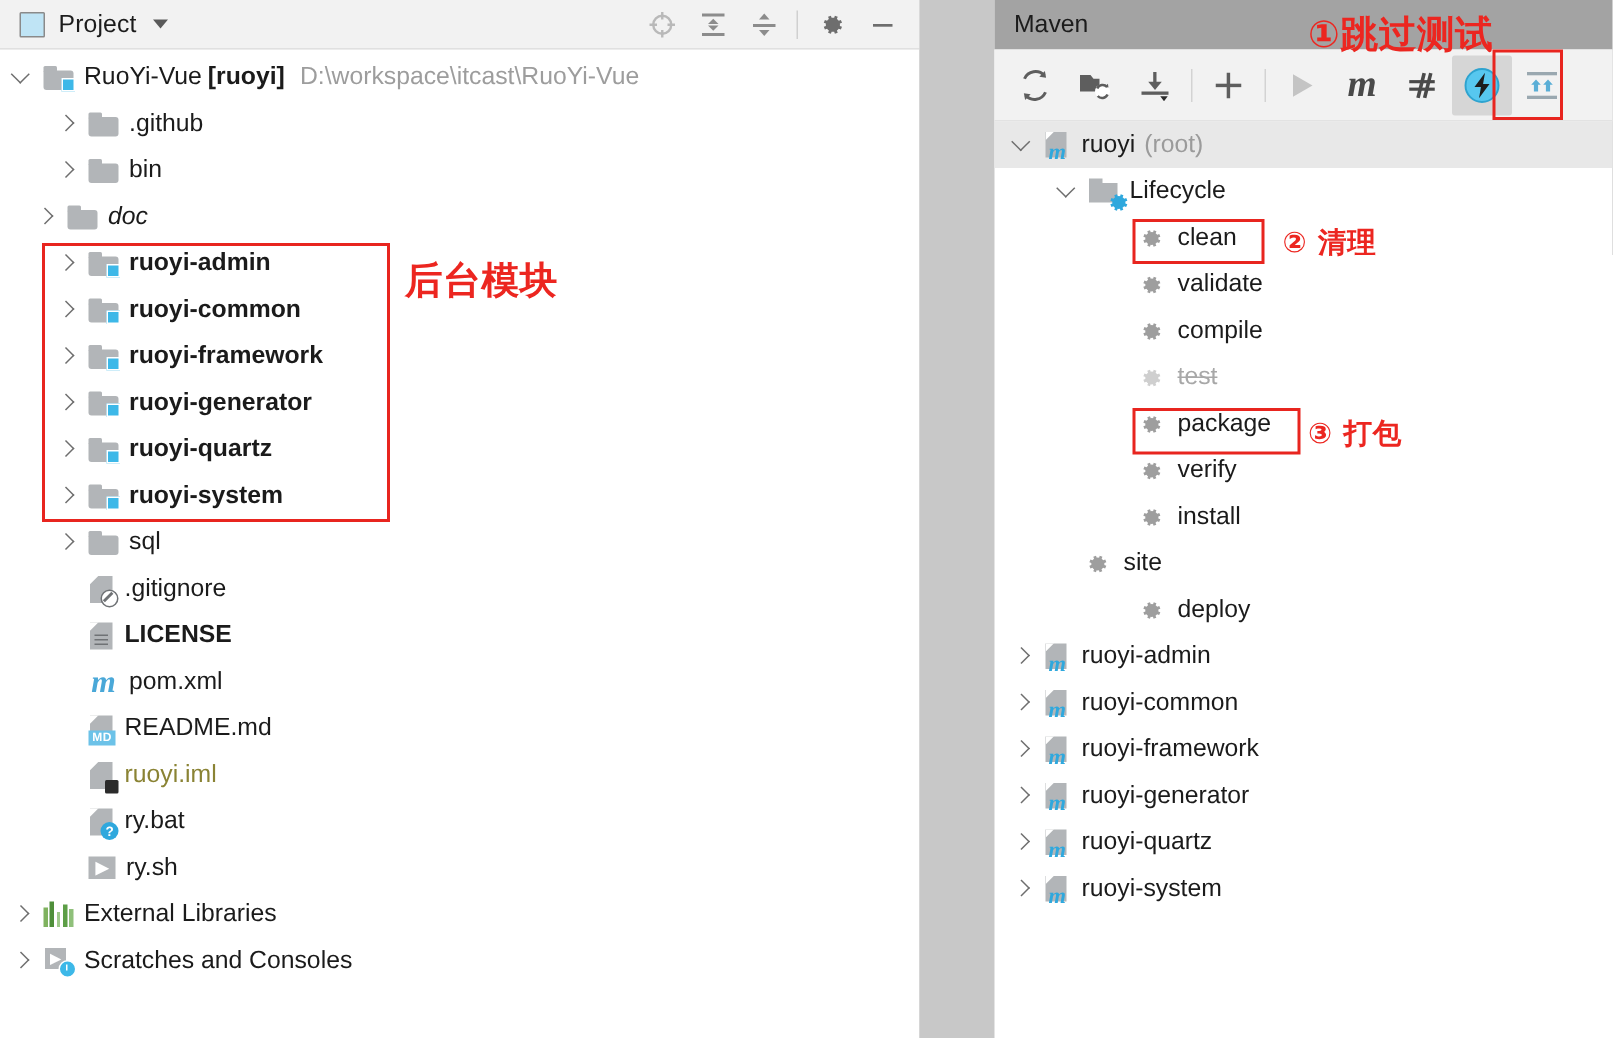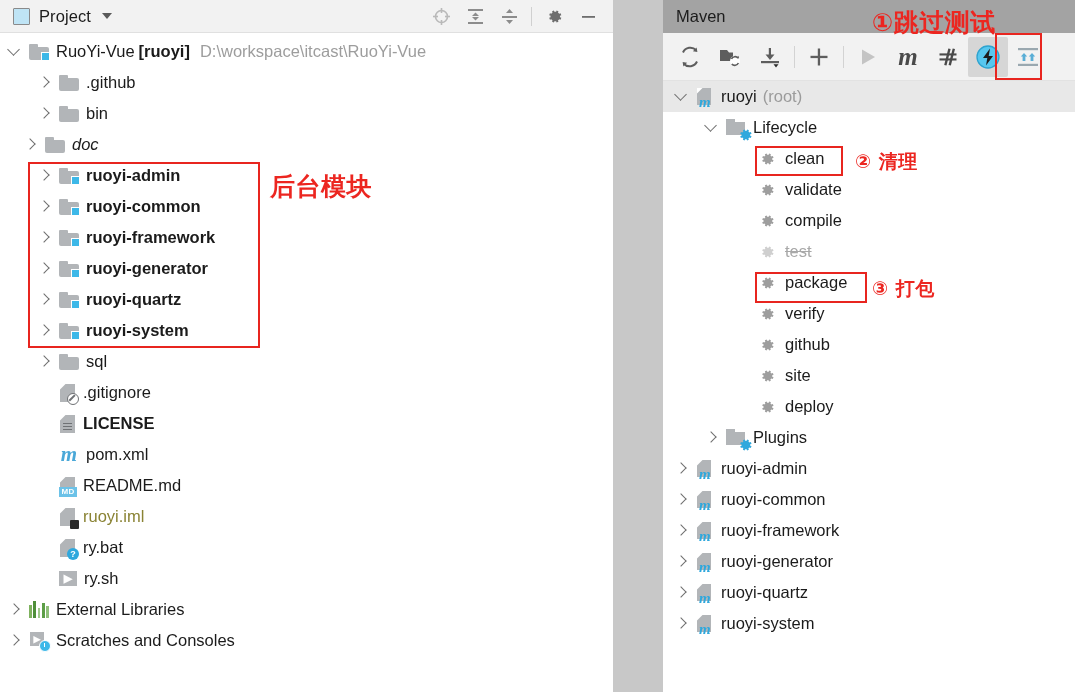--- a/index.html
+++ b/index.html
@@ -680,53 +680,39 @@
           </span>
           <span class="lbl" style="margin-left:9px">verify</span>
         </div>
         <div class="mrow" style="padding-left:95px">
           <span class="ico-phase">
             <svg width="18" height="18" viewBox="0 0 20 20">
               <path fill="#9e9e9e" d="M10 7a3 3 0 100 6 3 3 0 000-6zm0 4.5A1.5 1.5 0 1110 8.5a1.5 1.5 0 010 3z"></path>
               <path fill="#9e9e9e" d="M17.3 11.3l-1.5-.5a6 6 0 000-1.6l1.5-.5-.8-2-1.5.6a6 6 0 00-1.2-1.2l.6-1.5-2-.8-.5 1.5a6 6 0 00-1.7 0L9.6 3.8l-2 .8.6 1.5a6 6 0 00-1.2 1.2L5.5 6.7l-.8 2 1.5.5a6 6 0 000 1.6l-1.5.5.8 2 1.5-.6c.36.47.77.88 1.2 1.2l-.6 1.5 2 .8.5-1.5a6 6 0 001.7 0l.5 1.5 2-.8-.6-1.5c.46-.33.87-.74 1.2-1.2l1.5.6z"></path>
             </svg>
           </span>
-          <span class="lbl" style="margin-left:9px">github</span>
-        </div>
-        <div class="mrow" style="padding-left:95px">
+          <span class="lbl" style="margin-left:9px">install</span>
+        </div>
+        <div class="mrow" style="padding-left:59px">
           <span class="ico-phase">
             <svg width="18" height="18" viewBox="0 0 20 20">
               <path fill="#9e9e9e" d="M10 7a3 3 0 100 6 3 3 0 000-6zm0 4.5A1.5 1.5 0 1110 8.5a1.5 1.5 0 010 3z"></path>
               <path fill="#9e9e9e" d="M17.3 11.3l-1.5-.5a6 6 0 000-1.6l1.5-.5-.8-2-1.5.6a6 6 0 00-1.2-1.2l.6-1.5-2-.8-.5 1.5a6 6 0 00-1.7 0L9.6 3.8l-2 .8.6 1.5a6 6 0 00-1.2 1.2L5.5 6.7l-.8 2 1.5.5a6 6 0 000 1.6l-1.5.5.8 2 1.5-.6c.36.47.77.88 1.2 1.2l-.6 1.5 2 .8.5-1.5a6 6 0 001.7 0l.5 1.5 2-.8-.6-1.5c.46-.33.87-.74 1.2-1.2l1.5.6z"></path>
             </svg>
           </span>
           <span class="lbl" style="margin-left:9px">site</span>
         </div>
         <div class="mrow" style="padding-left:95px">
           <span class="ico-phase">
             <svg width="18" height="18" viewBox="0 0 20 20">
               <path fill="#9e9e9e" d="M10 7a3 3 0 100 6 3 3 0 000-6zm0 4.5A1.5 1.5 0 1110 8.5a1.5 1.5 0 010 3z"></path>
               <path fill="#9e9e9e" d="M17.3 11.3l-1.5-.5a6 6 0 000-1.6l1.5-.5-.8-2-1.5.6a6 6 0 00-1.2-1.2l.6-1.5-2-.8-.5 1.5a6 6 0 00-1.7 0L9.6 3.8l-2 .8.6 1.5a6 6 0 00-1.2 1.2L5.5 6.7l-.8 2 1.5.5a6 6 0 000 1.6l-1.5.5.8 2 1.5-.6c.36.47.77.88 1.2 1.2l-.6 1.5 2 .8.5-1.5a6 6 0 001.7 0l.5 1.5 2-.8-.6-1.5c.46-.33.87-.74 1.2-1.2l1.5.6z"></path>
             </svg>
           </span>
           <span class="lbl" style="margin-left:9px">deploy</span>
-        </div>
-        <div class="mrow" style="padding-left:42px">
-          <span class="arrow right"></span>
-          <span style="display:inline-flex;align-items:center;margin-left:8px;">
-            <span class="ico-lcfolder">
-              <span class="fbody"></span>
-              <span class="ftab"></span>
-              <span class="gear"><svg width="18" height="18" viewBox="0 0 20 20">
-                  <path fill="#2fa8dd" d="M10 7a3 3 0 100 6 3 3 0 000-6zm0 4.5A1.5 1.5 0 1110 8.5a1.5 1.5 0 010 3z"></path>
-                  <path fill="#2fa8dd" d="M17.3 11.3l-1.5-.5a6 6 0 000-1.6l1.5-.5-.8-2-1.5.6a6 6 0 00-1.2-1.2l.6-1.5-2-.8-.5 1.5a6 6 0 00-1.7 0L9.6 3.8l-2 .8.6 1.5a6 6 0 00-1.2 1.2L5.5 6.7l-.8 2 1.5.5a6 6 0 000 1.6l-1.5.5.8 2 1.5-.6c.36.47.77.88 1.2 1.2l-.6 1.5 2 .8.5-1.5a6 6 0 001.7 0l.5 1.5 2-.8-.6-1.5c.46-.33.87-.74 1.2-1.2l1.5.6z"></path>
-                </svg></span>
-            </span>
-          </span>
-          <span class="lbl">Plugins</span>
         </div>
         <div class="mrow" style="padding-left:12px">
           <span class="arrow right"></span>
           <span style="display:inline-flex;align-items:center;margin-left:8px;">
             <span class="ico-mfile">
               <span class="pbody"></span>
               <span class="corner"></span>
               <span class="mlet">m</span>
             </span>
           </span>

